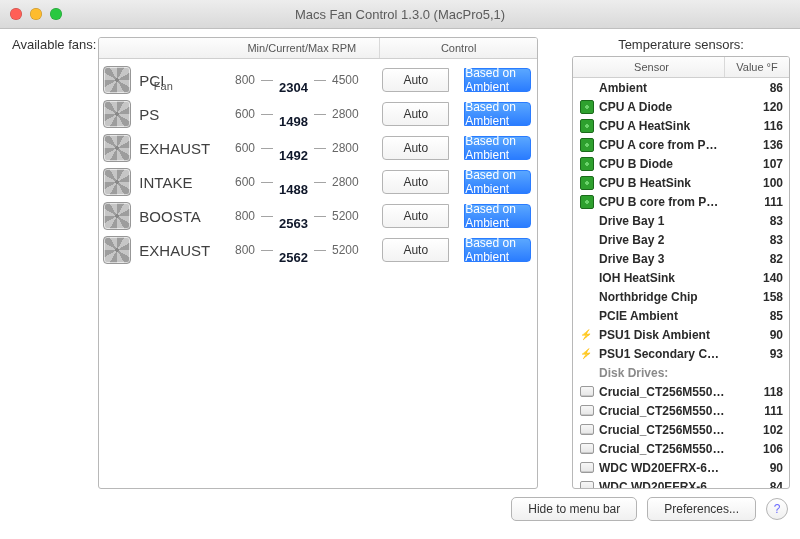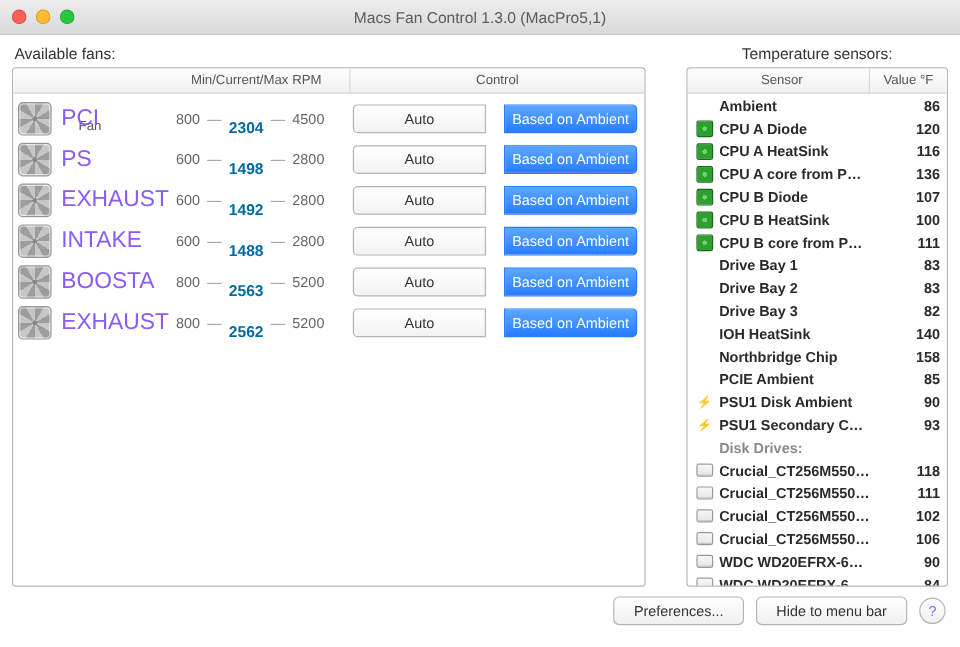--- a/index.html
+++ b/index.html
@@ -35,21 +35,21 @@
     font-size: 13px;
   }
   .content {
     display: flex;
     padding: 8px 10px 0 10px;
     gap: 10px;
     height: 460px;
     box-sizing: border-box;
     background: #fff;
   }
-  .pane-left { flex: 1 1 auto; display:flex; flex-direction:column;}
+  .pane-left { flex: 1 1 auto; display:flex; flex-direction:row;}
   .pane-right { width: 218px; display:flex; flex-direction:column;padding-left:24px;}
   .section-label {
     font-size: 13px;
     color: #333;
     padding: 0 2px 4px 2px;
   }
   .box {
     flex: 1 1 auto;
     border: 1px solid #b8b8b8;
     border-radius: 3px;
@@ -85,30 +85,30 @@
     width: 26px; height: 26px;
     border: 1px solid #979797;
     border-radius: 4px;
     background:
       radial-gradient(circle at 50% 50%, #888 0 2px, transparent 2px),
       repeating-conic-gradient(#9d9d9d 0deg 30deg, #c6c6c6 30deg 60deg);
     flex: 0 0 auto;
     margin-right: 8px;
     box-shadow: inset 0 0 0 1px rgba(255,255,255,.6);
   }
-  .fan-name { width: 80px; font-size: 19px; color:#8b5cf6;}
+  .fan-name { width: 80px; font-size: 15px; color:#404040;}
   .rpm {
     width: 155px;
     display:flex; align-items:center; justify-content:center;
     gap: 6px;
     font-size: 12px;
     color:#555;
   }
   .rpm .min, .rpm .max { color:#666;}
-  .rpm .cur { font-weight: 700; color:#0369a1; font-size: 13px; margin-top: 14px;}
+  .rpm .cur { font-weight: 700; color:#0f172a; font-size: 13px; margin-top: 14px;}
   .rpm .dash { color:#999;}
   .ctl { flex:1; display:flex; gap:16px; padding-left: 8px;}
   .seg {
     flex:1;
     display:flex; align-items:center; justify-content:center;
     height: 22px;
     font-size: 12px;
     border: 1px solid #b4b4b4;
     position: relative;
     color:#333;
@@ -447,16 +447,16 @@
             </span>
             <span class="s-name">WDC WD20EFRX-6…</span>
             <span class="s-val">84</span>
           </div>
         </div>
     </div>
   </div>
 </div>
 
 <div class="footer">
+  <div class="btn">Hide to menu bar</div>
   <div class="btn">Preferences...</div>
-  <div class="btn">Hide to menu bar</div>
   <div class="help">?</div>
 </div>
 
 </body></html>

